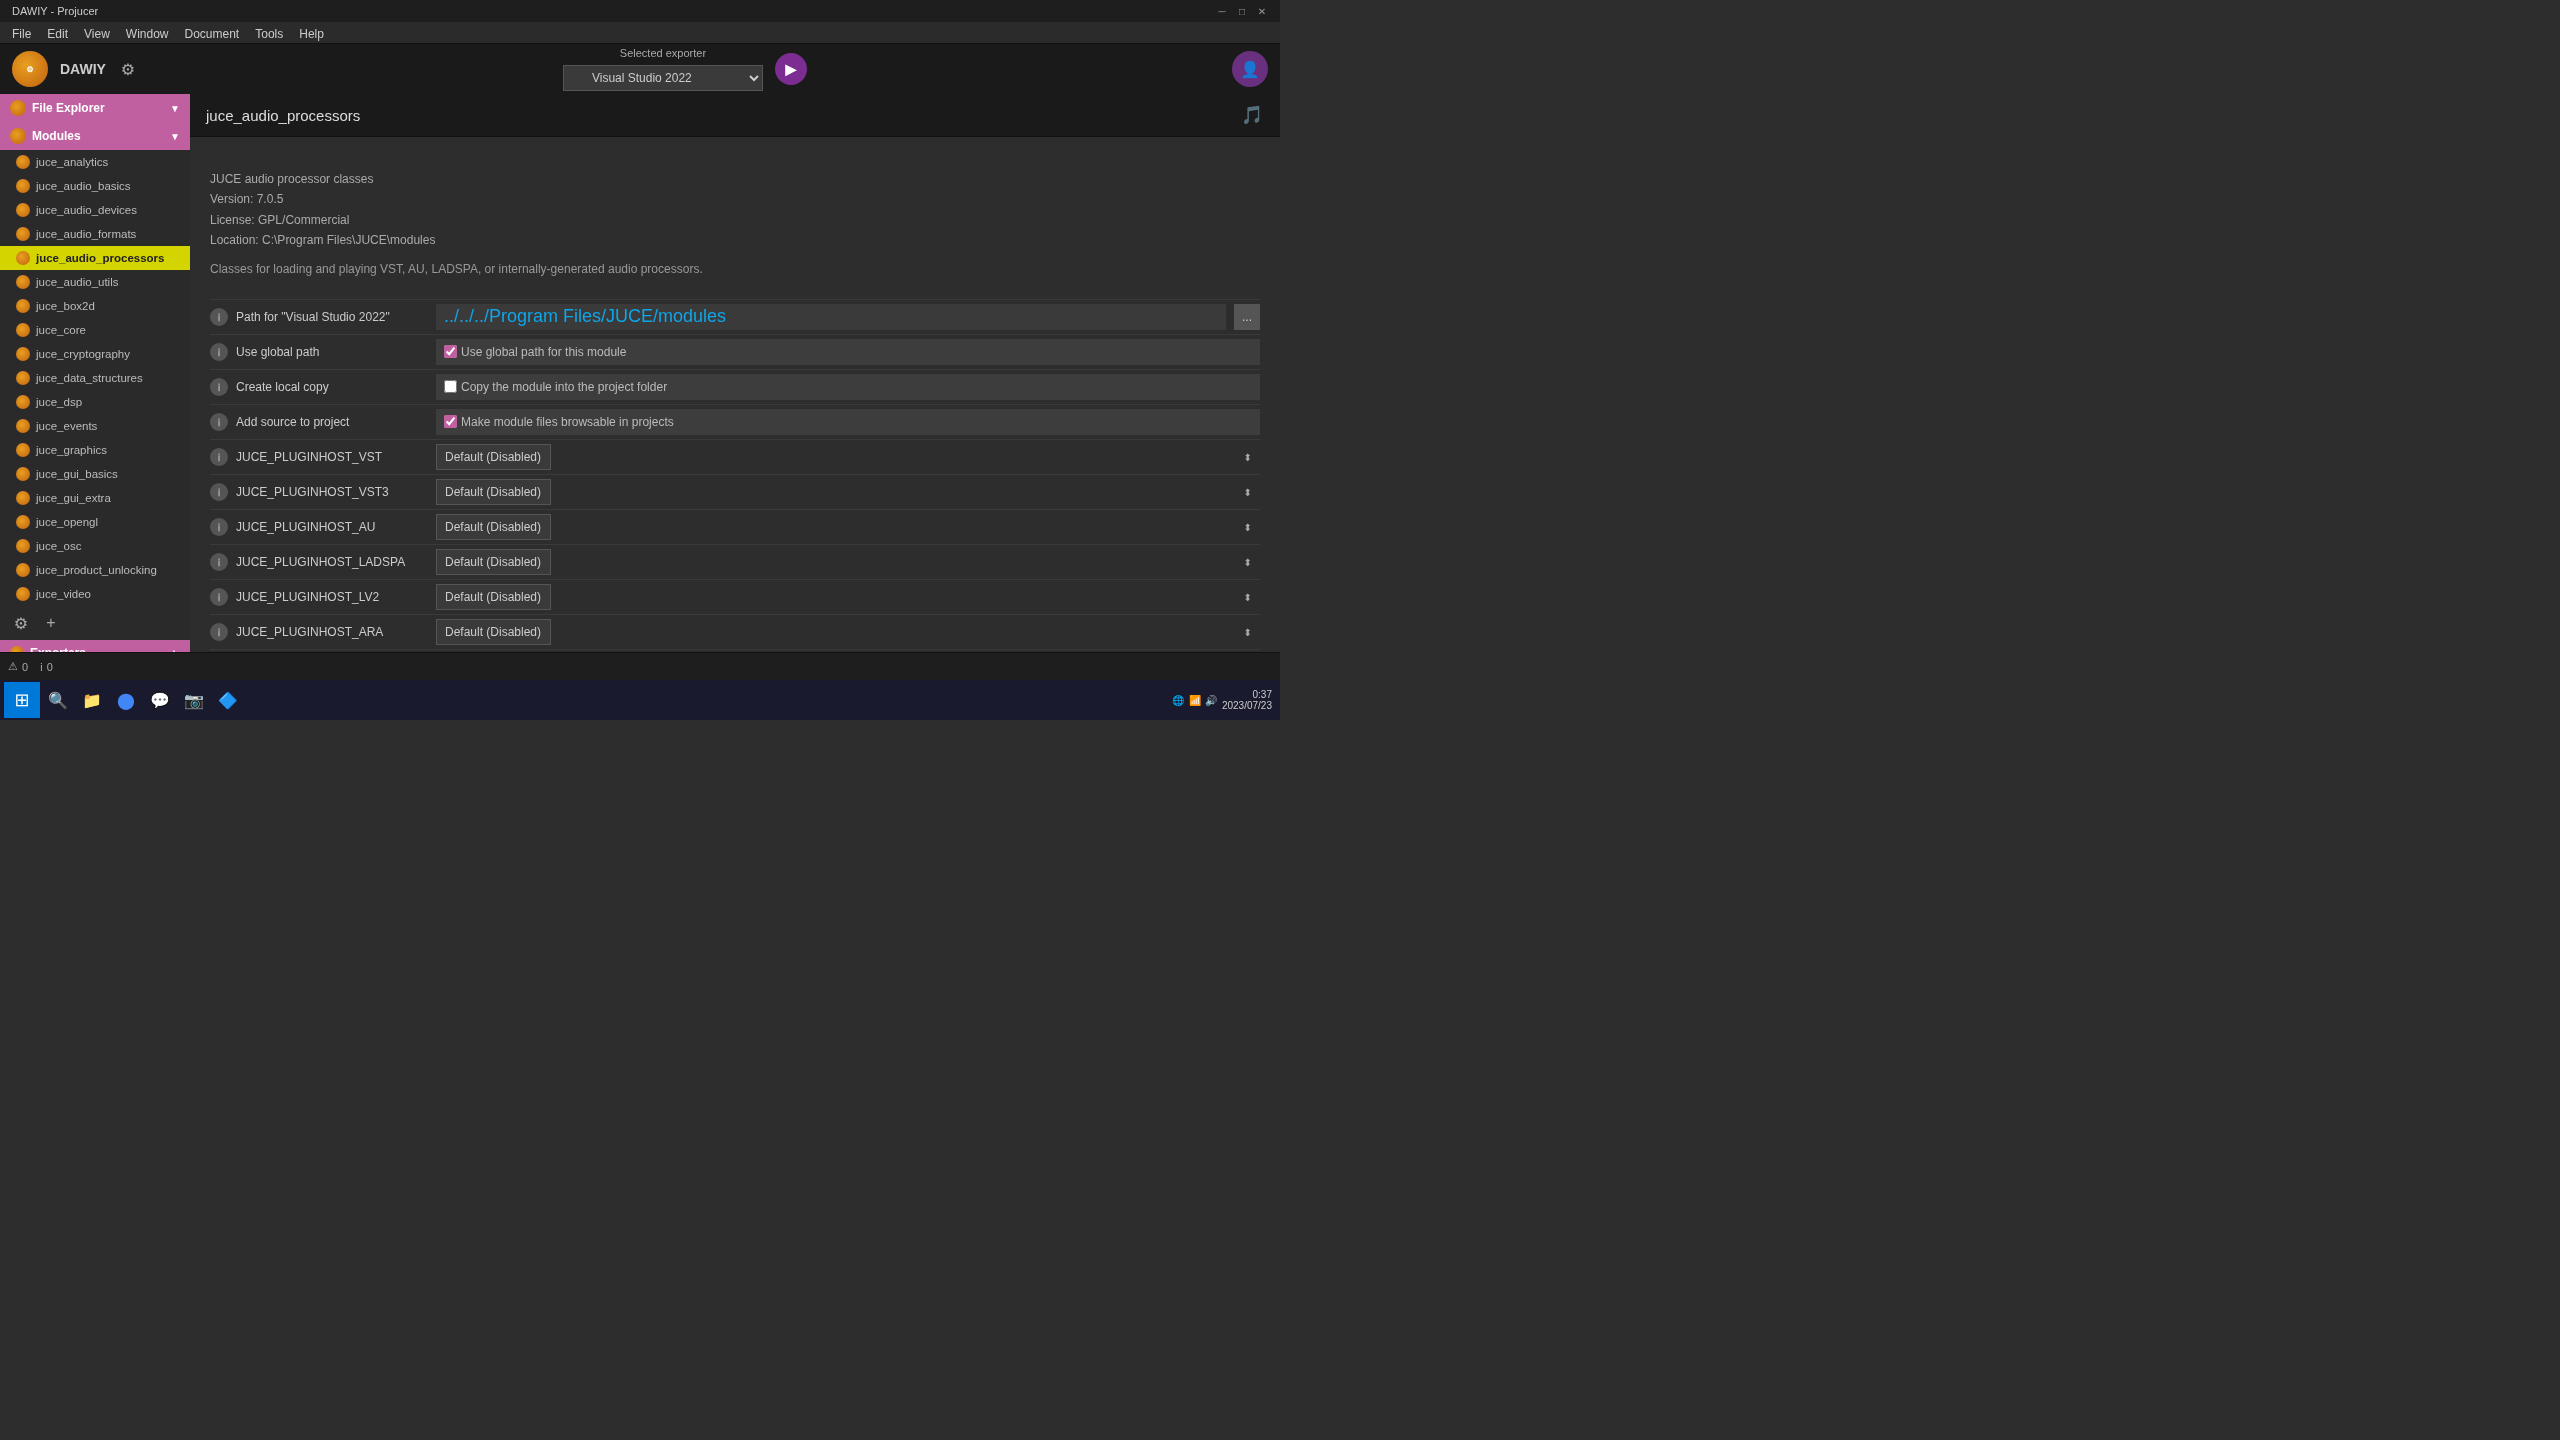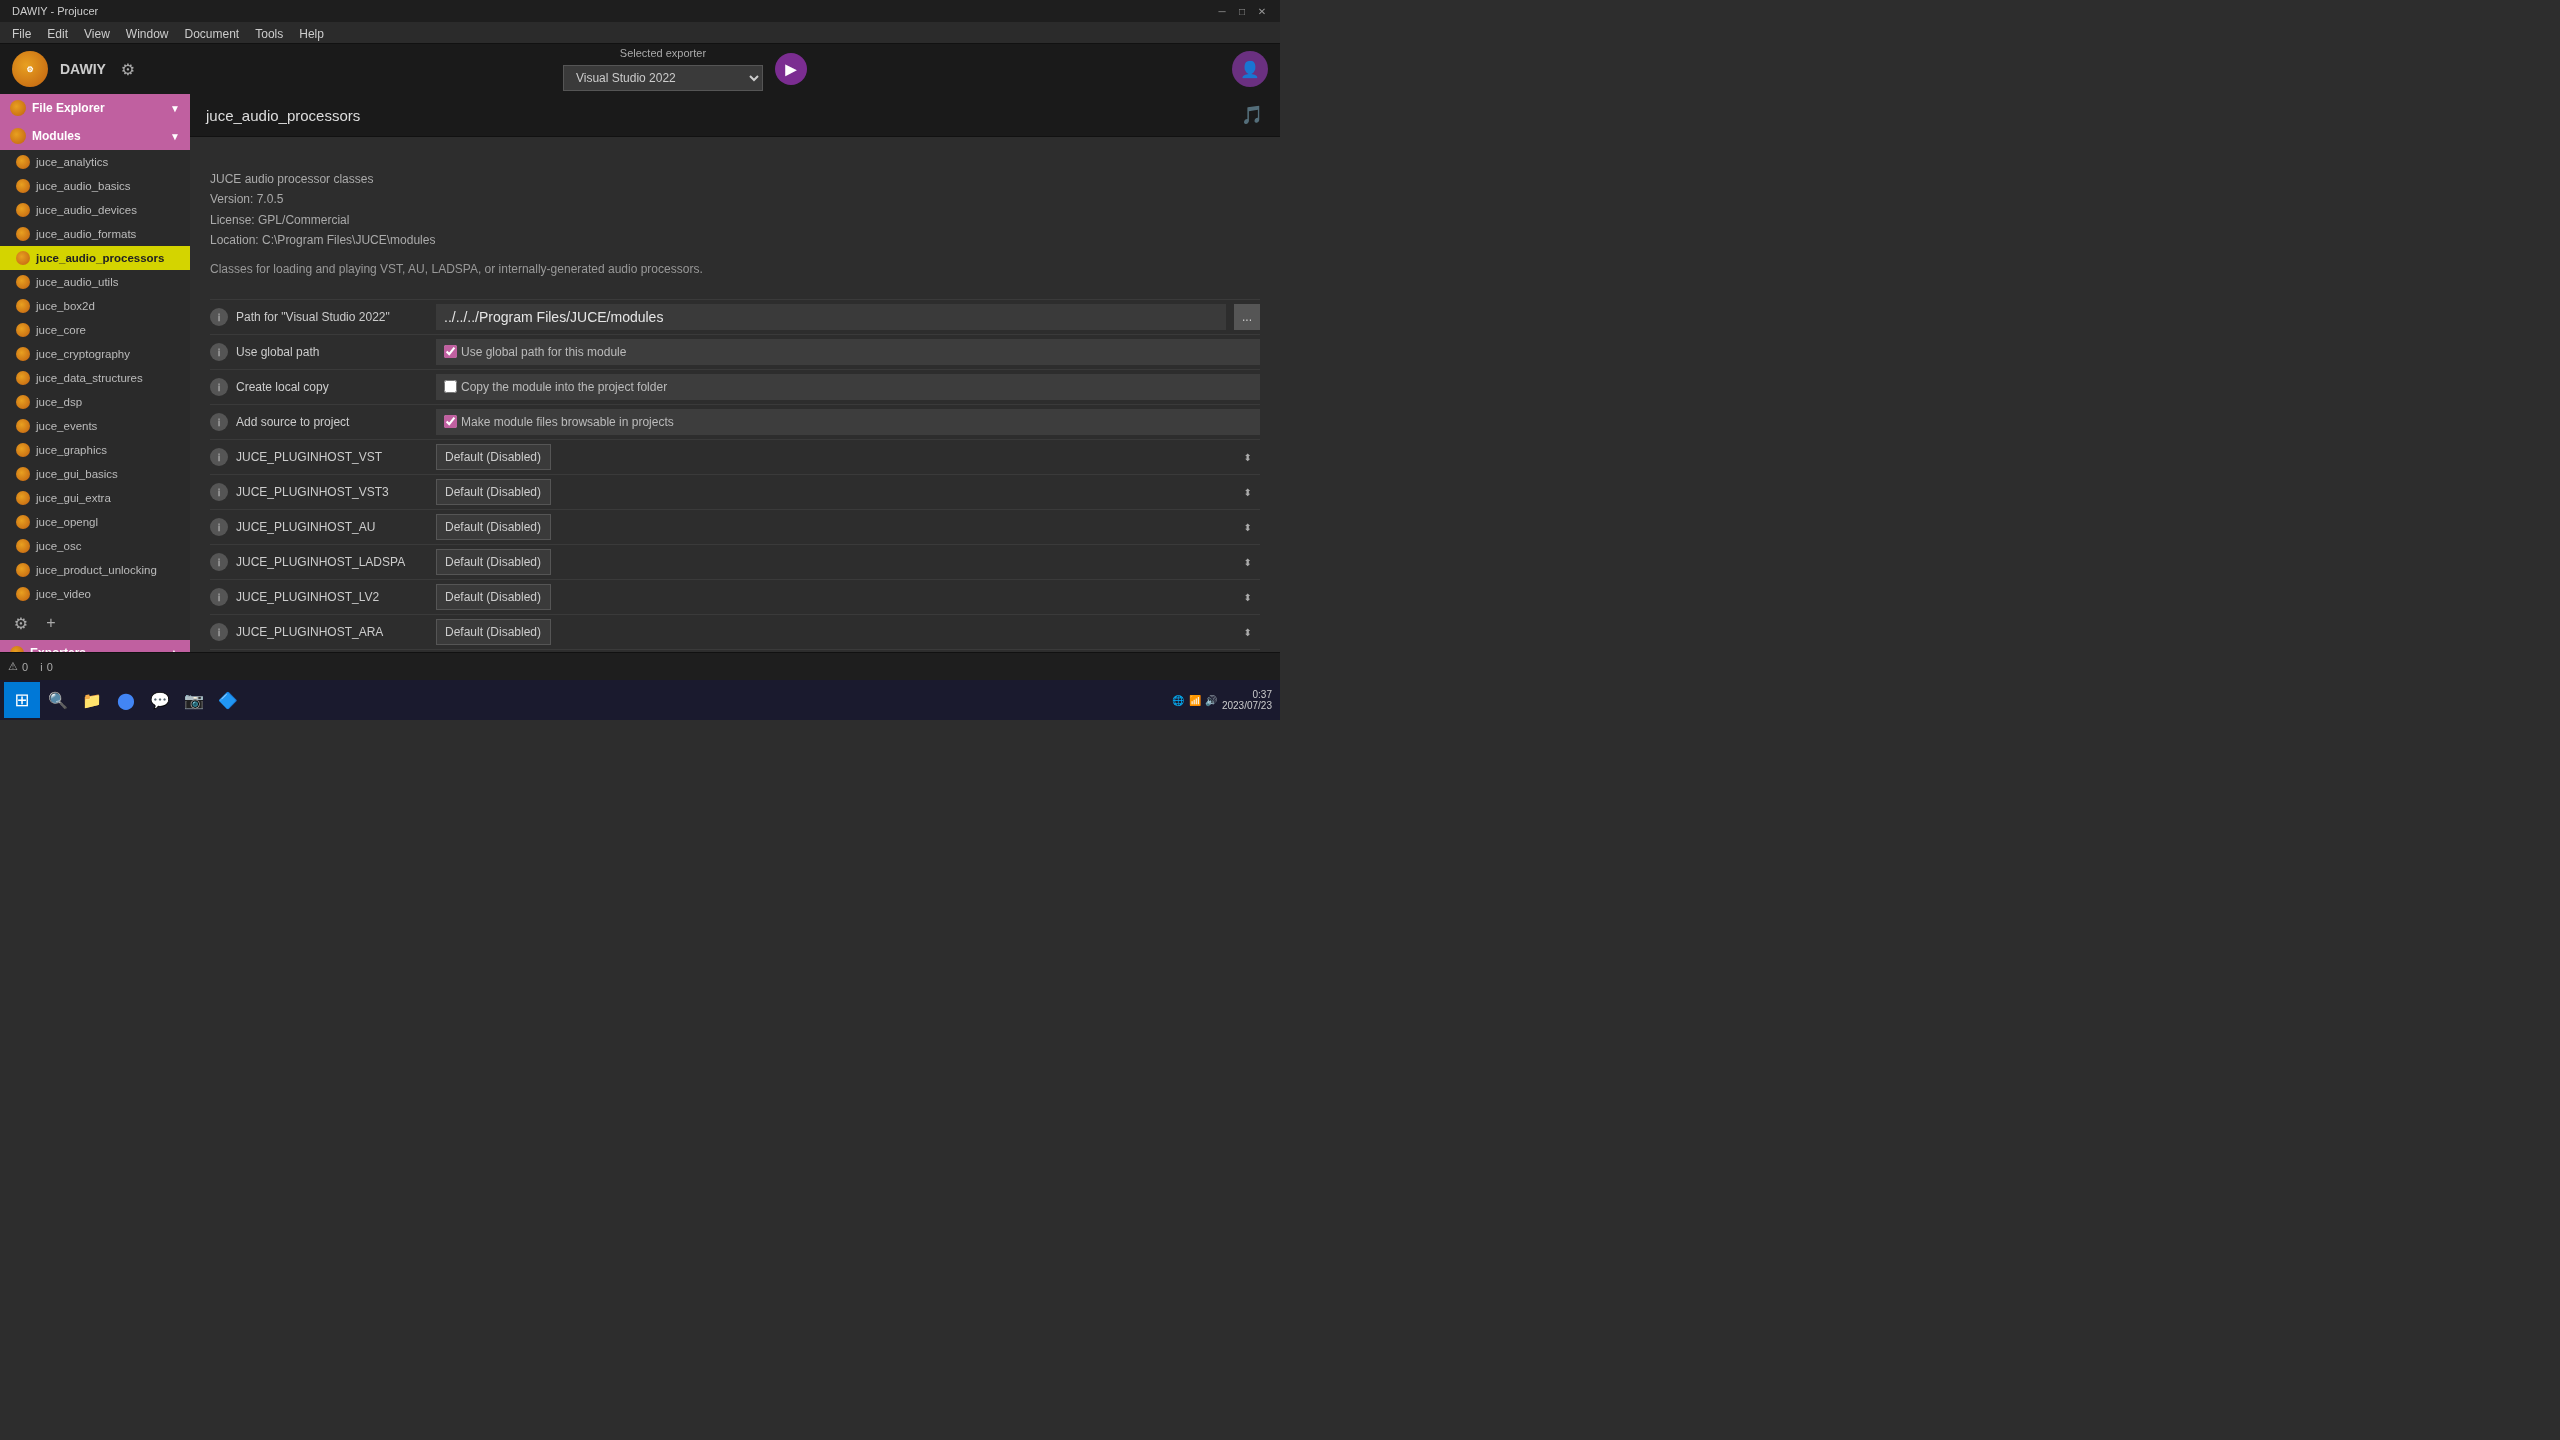--- a/index.html
+++ b/index.html
@@ -88,21 +88,21 @@
       display: flex;
       justify-content: center;
       align-items: center;
       gap: 12px;
     }
     .exporter-label { color: #aaa; font-size: 11px; }
     .exporter-select {
       background: #3a3a3a;
       border: 1px solid #555;
       color: #ccc;
-      padding: 4px 8px;
+      padding: 4px 24px;
       font-size: 12px;
       width: 200px;
       cursor: pointer;
     }
     .vs-icon {
       width: 32px;
       height: 32px;
       background: #7B2D91;
       border-radius: 50%;
       display: flex;
@@ -294,23 +294,23 @@
     .setting-control {
       flex: 1;
       display: flex;
       align-items: center;
       gap: 8px;
     }
     .path-input {
       flex: 1;
       background: #3a3a3a;
       border: none;
-      color: #e5e5e5;
+      color: #0ea5e9;
       padding: 5px 8px;
-      font-size: 14px;
+      font-size: 18px;
       height: 26px;
     }
     .path-btn {
       background: #555;
       border: none;
       color: #ccc;
       padding: 4px 8px;
       cursor: pointer;
       font-size: 12px;
       height: 26px;

